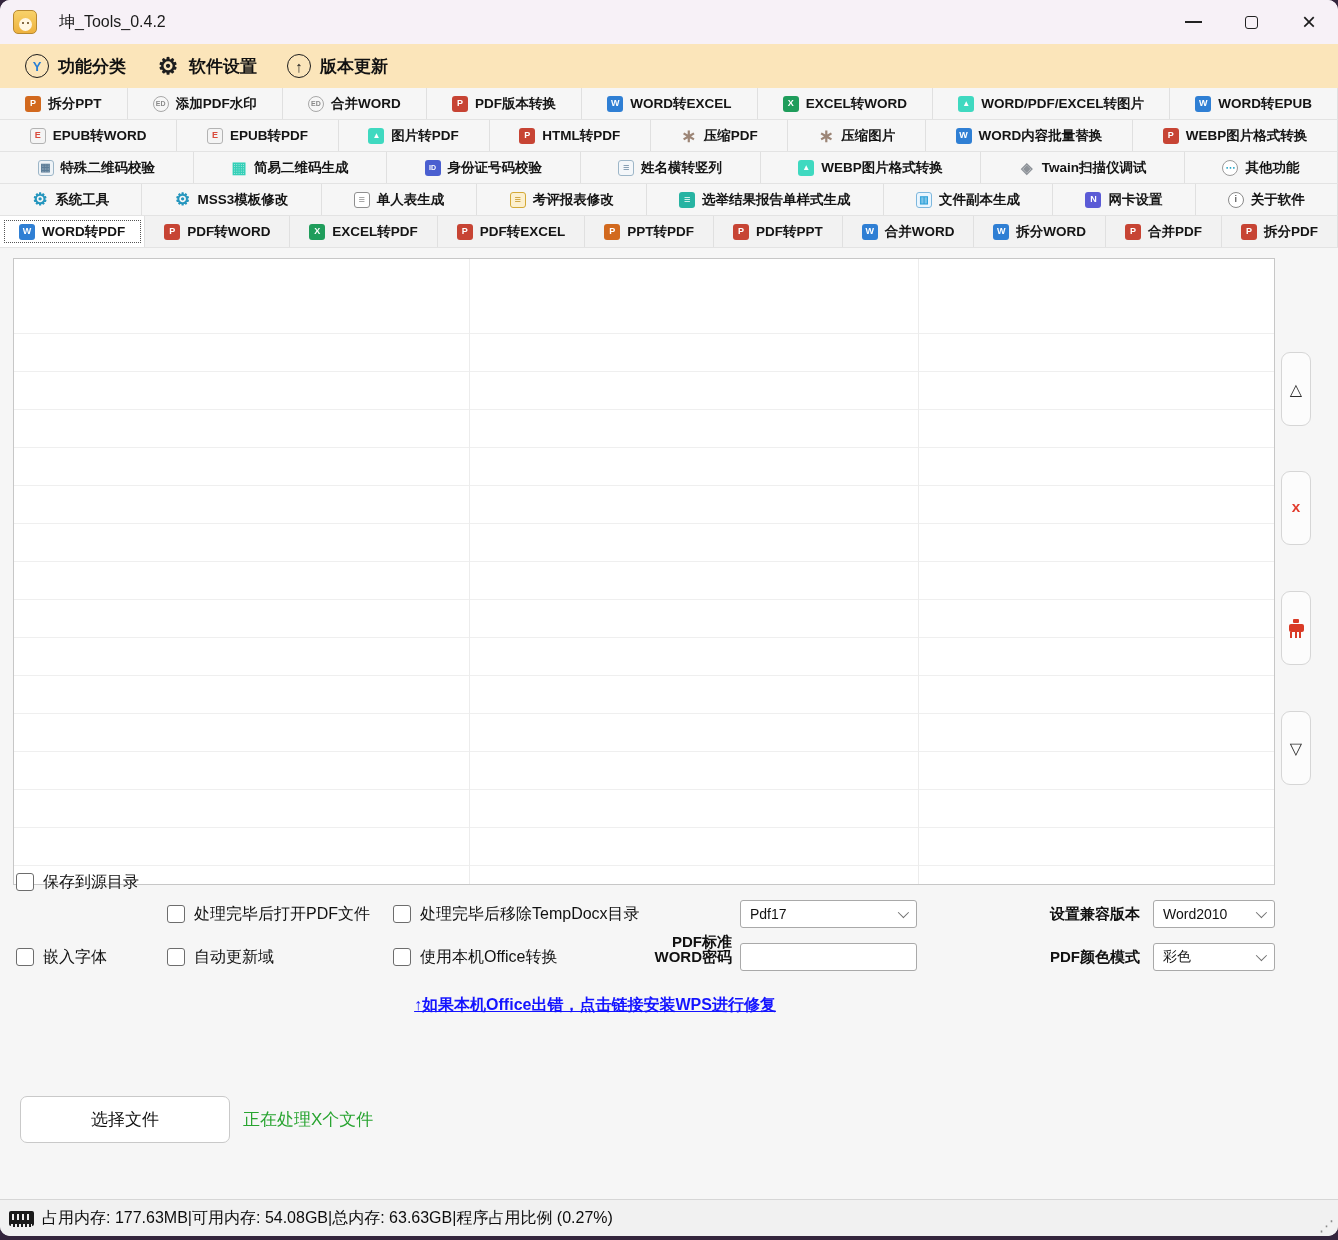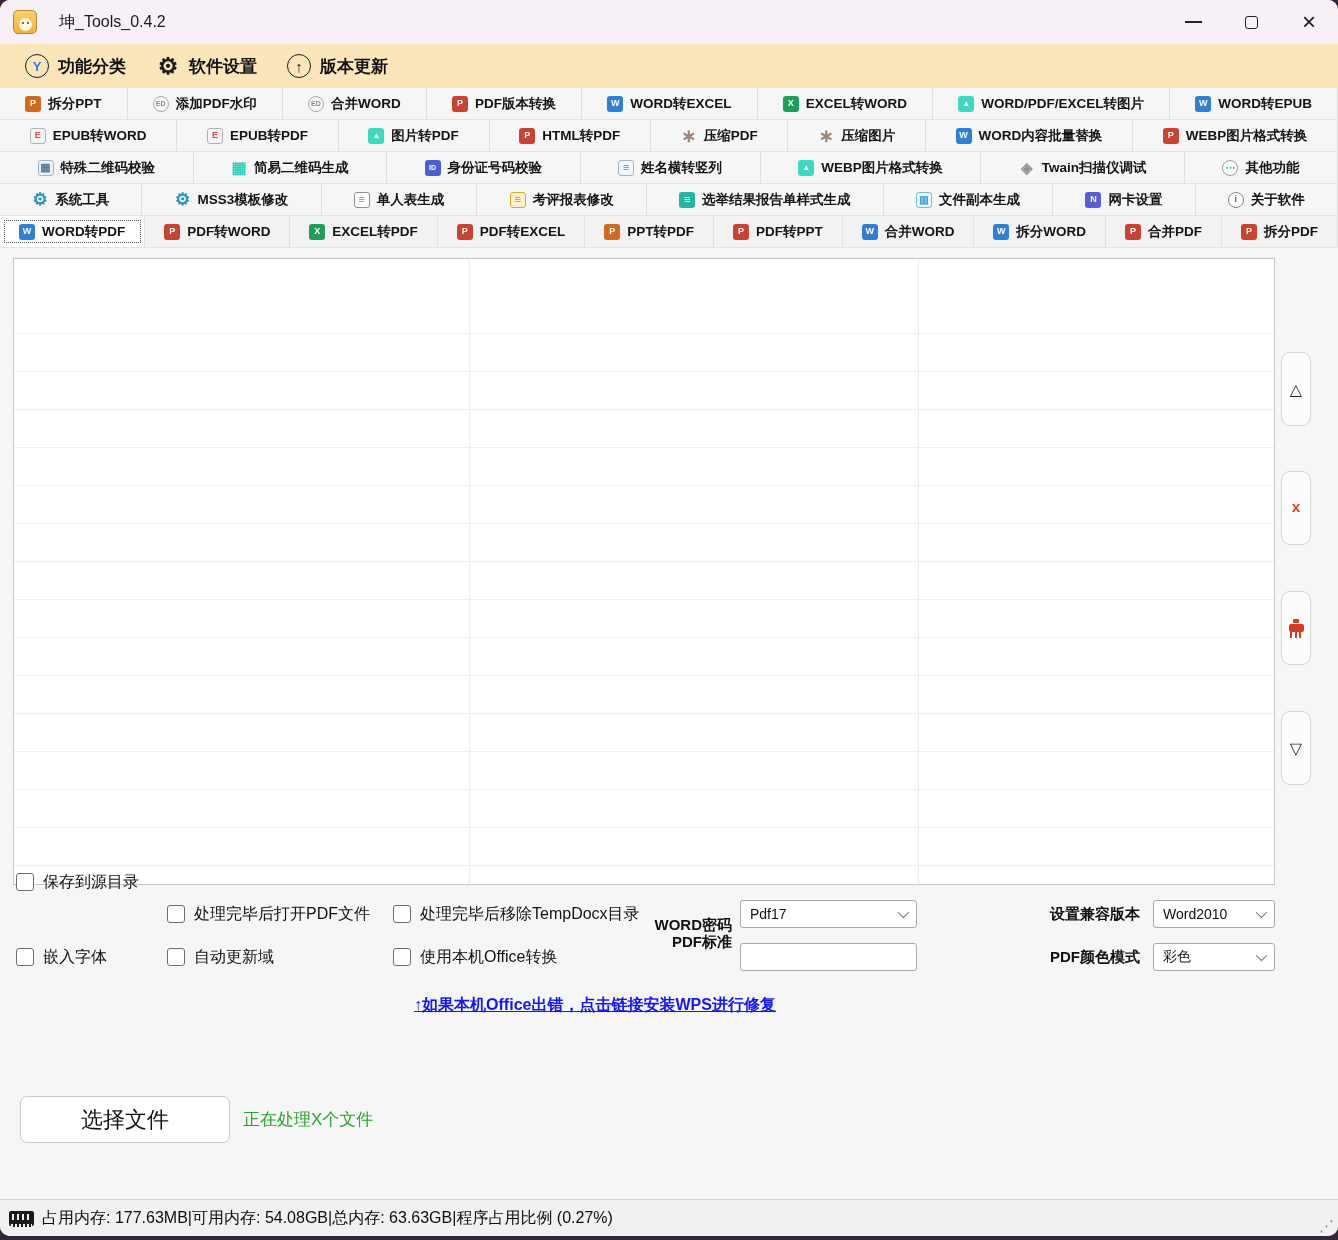--- a/index.html
+++ b/index.html
@@ -51,21 +51,21 @@
   .cb { position:absolute; display:flex; align-items:center; gap:9px; height:22px; font-size:16px; color:#111; }
   .cbbox { width:18px; height:18px; background:#fff; border:1px solid #6d6d6d; border-radius:3px; flex:0 0 auto; }
   .fld-label { position:absolute; font-size:15px; font-weight:700; color:#111; text-align:right; height:28px; line-height:28px; }
   .sel { position:absolute; height:28px; background:#fff; border:1px solid #a9a9a9; border-radius:3px; display:flex; align-items:center; justify-content:space-between; padding:0 10px 0 9px; font-size:14px; color:#111; }
   .chev { width:8px; height:8px; border-right:1.8px solid #707070; border-bottom:1.8px solid #707070; transform:rotate(45deg) translateY(-2px); }
   .txt-input { position:absolute; height:28px; background:#fff; border:1px solid #a9a9a9; border-radius:3px; padding:0 8px; font-size:14px; font-family:"Liberation Sans",sans-serif; }
 
   #office-link { position:absolute; left:0; top:995px; width:1190px; text-align:center; font-size:16px; font-weight:700; color:#1414ff; text-decoration:underline; }
 
   
-  .big-btn { position:absolute; height:47px; background:#fff; border:1px solid #c9c9c9; border-radius:7px; font-family:"Liberation Sans",sans-serif; font-size:22px; color:#111; display:flex; align-items:center; justify-content:center; }
+  .big-btn { position:absolute; height:47px; background:#fff; border:1px solid #c9c9c9; border-radius:7px; font-family:"Liberation Sans",sans-serif; font-size:17px; color:#111; display:flex; align-items:center; justify-content:center; }
   #processing-status { position:absolute; left:243px; top:1108px; font-size:17px; color:#28a430; }
 
   
   #statusbar { position:absolute; left:0; top:1199px; width:100%; height:37px; background:#f1f1f1; border-top:1px solid #d6d6d6; display:flex; align-items:center; padding-left:9px; font-size:16px; color:#0d0d0d; }
   .mem-icon { width:25px; height:15px; background:#1b1b1b; border-radius:2px; position:relative; margin-right:8px; flex:0 0 auto; }
   .mem-icon::after { content:""; position:absolute; left:3px; right:3px; top:3px; height:6px; background:repeating-linear-gradient(90deg,#efefef 0 2px,transparent 2px 5px); }
   .mem-icon::before { content:""; position:absolute; left:2px; right:2px; bottom:-1px; height:3px; background:repeating-linear-gradient(90deg,#f1f1f1 0 2px,#1b1b1b 2px 4px); }
   #resize-grip { position:absolute; right:4px; bottom:1px; font-size:15px; color:#8a8a8a; }
 </style>
 </head>
@@ -295,21 +295,21 @@
       <span>Pdf17</span>
       <span class="chev"></span>
     </div>
 
     <span class="fld-label" style="left:1000px; top:900px; width:140px;">设置兼容版本</span>
     <div class="sel" style="left:1153px; top:900px; width:122px;">
       <span>Word2010</span>
       <span class="chev"></span>
     </div>
 
-    <span class="fld-label" style="left:640px; top:911px; width:92px;">WORD密码</span>
+    <span class="fld-label" style="left:640px; top:943px; width:92px;">WORD密码</span>
     <input class="txt-input" style="left: 740px; top: 943px; width: 177px;" value="">
 
     <span class="fld-label" style="left:1000px; top:943px; width:140px;">PDF颜色模式</span>
     <div class="sel" style="left:1153px; top:943px; width:122px;">
       <span>彩色</span>
       <span class="chev"></span>
     </div>
   </div>
 
   <a id="office-link">↑如果本机Office出错，点击链接安装WPS进行修复</a>

